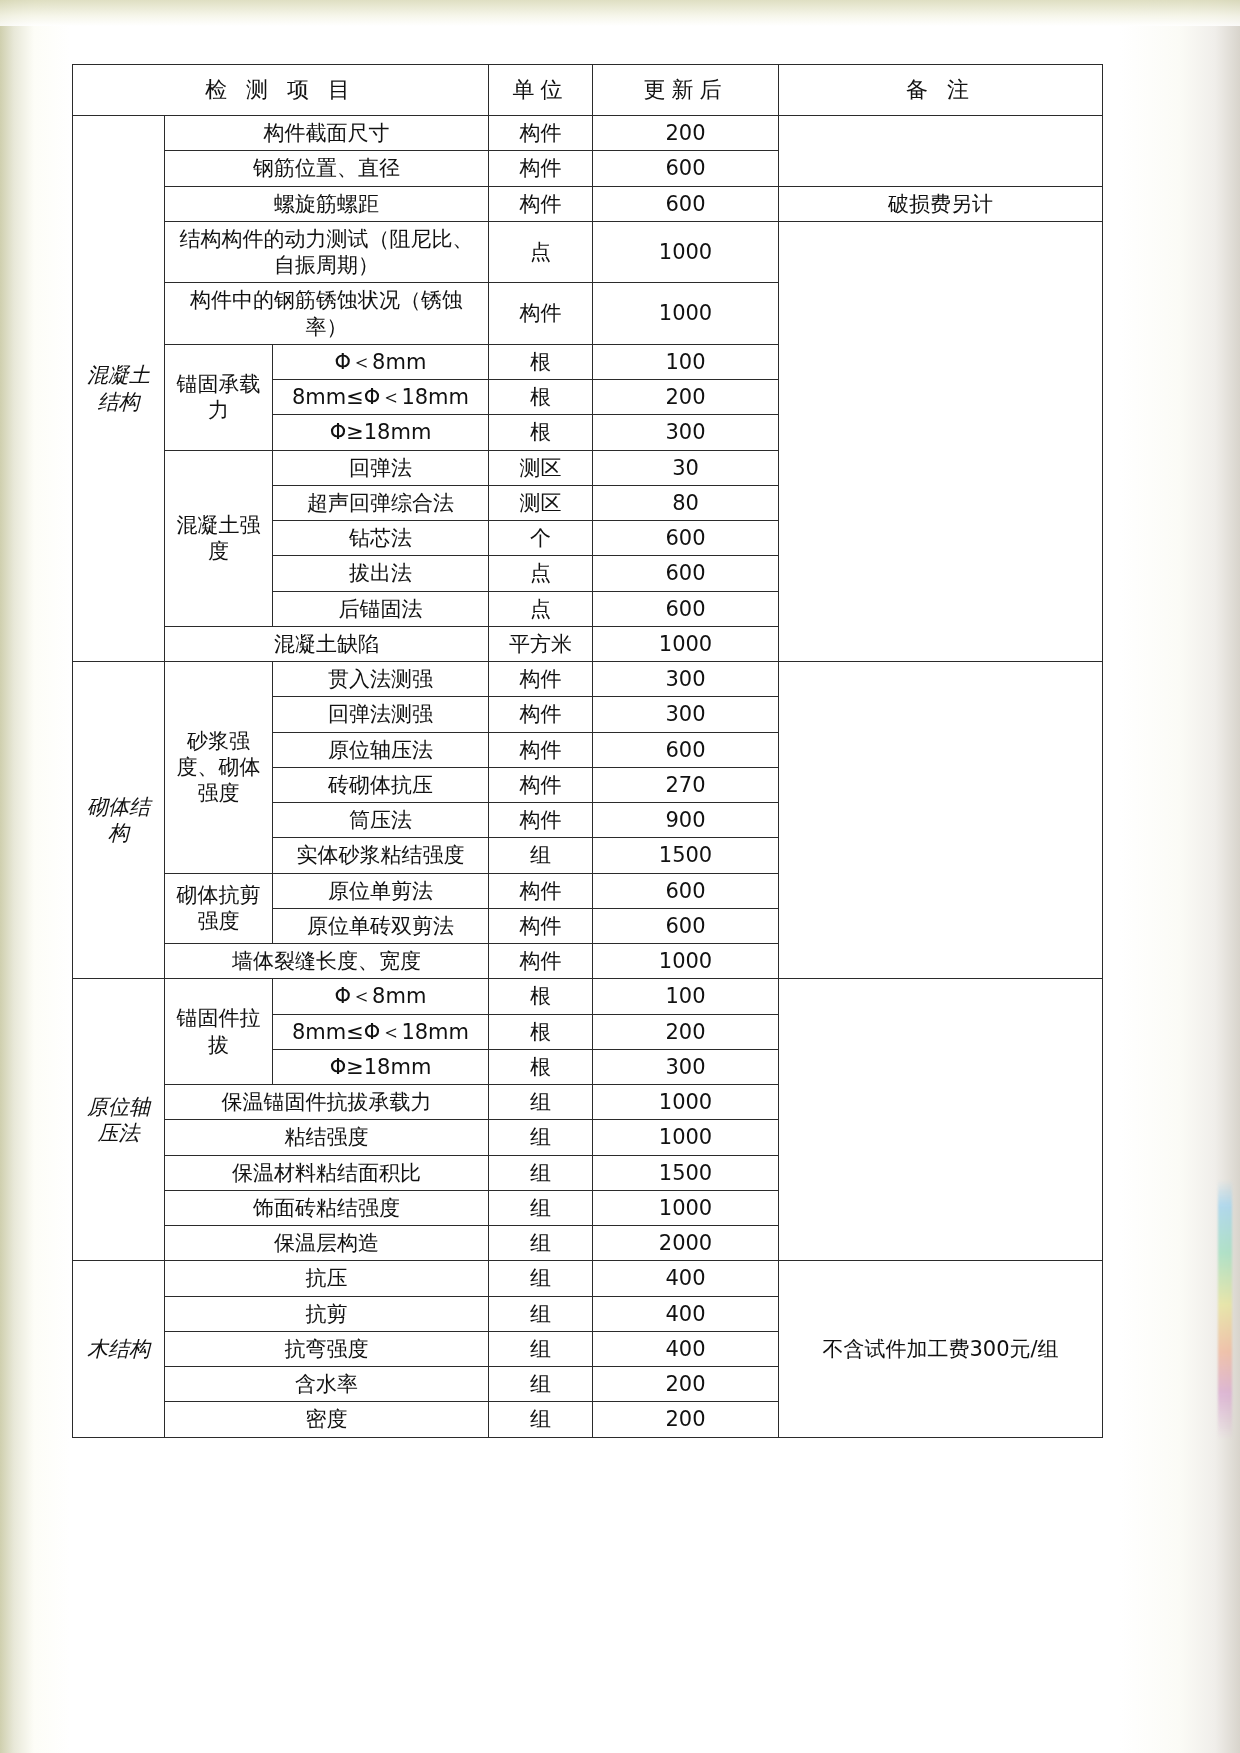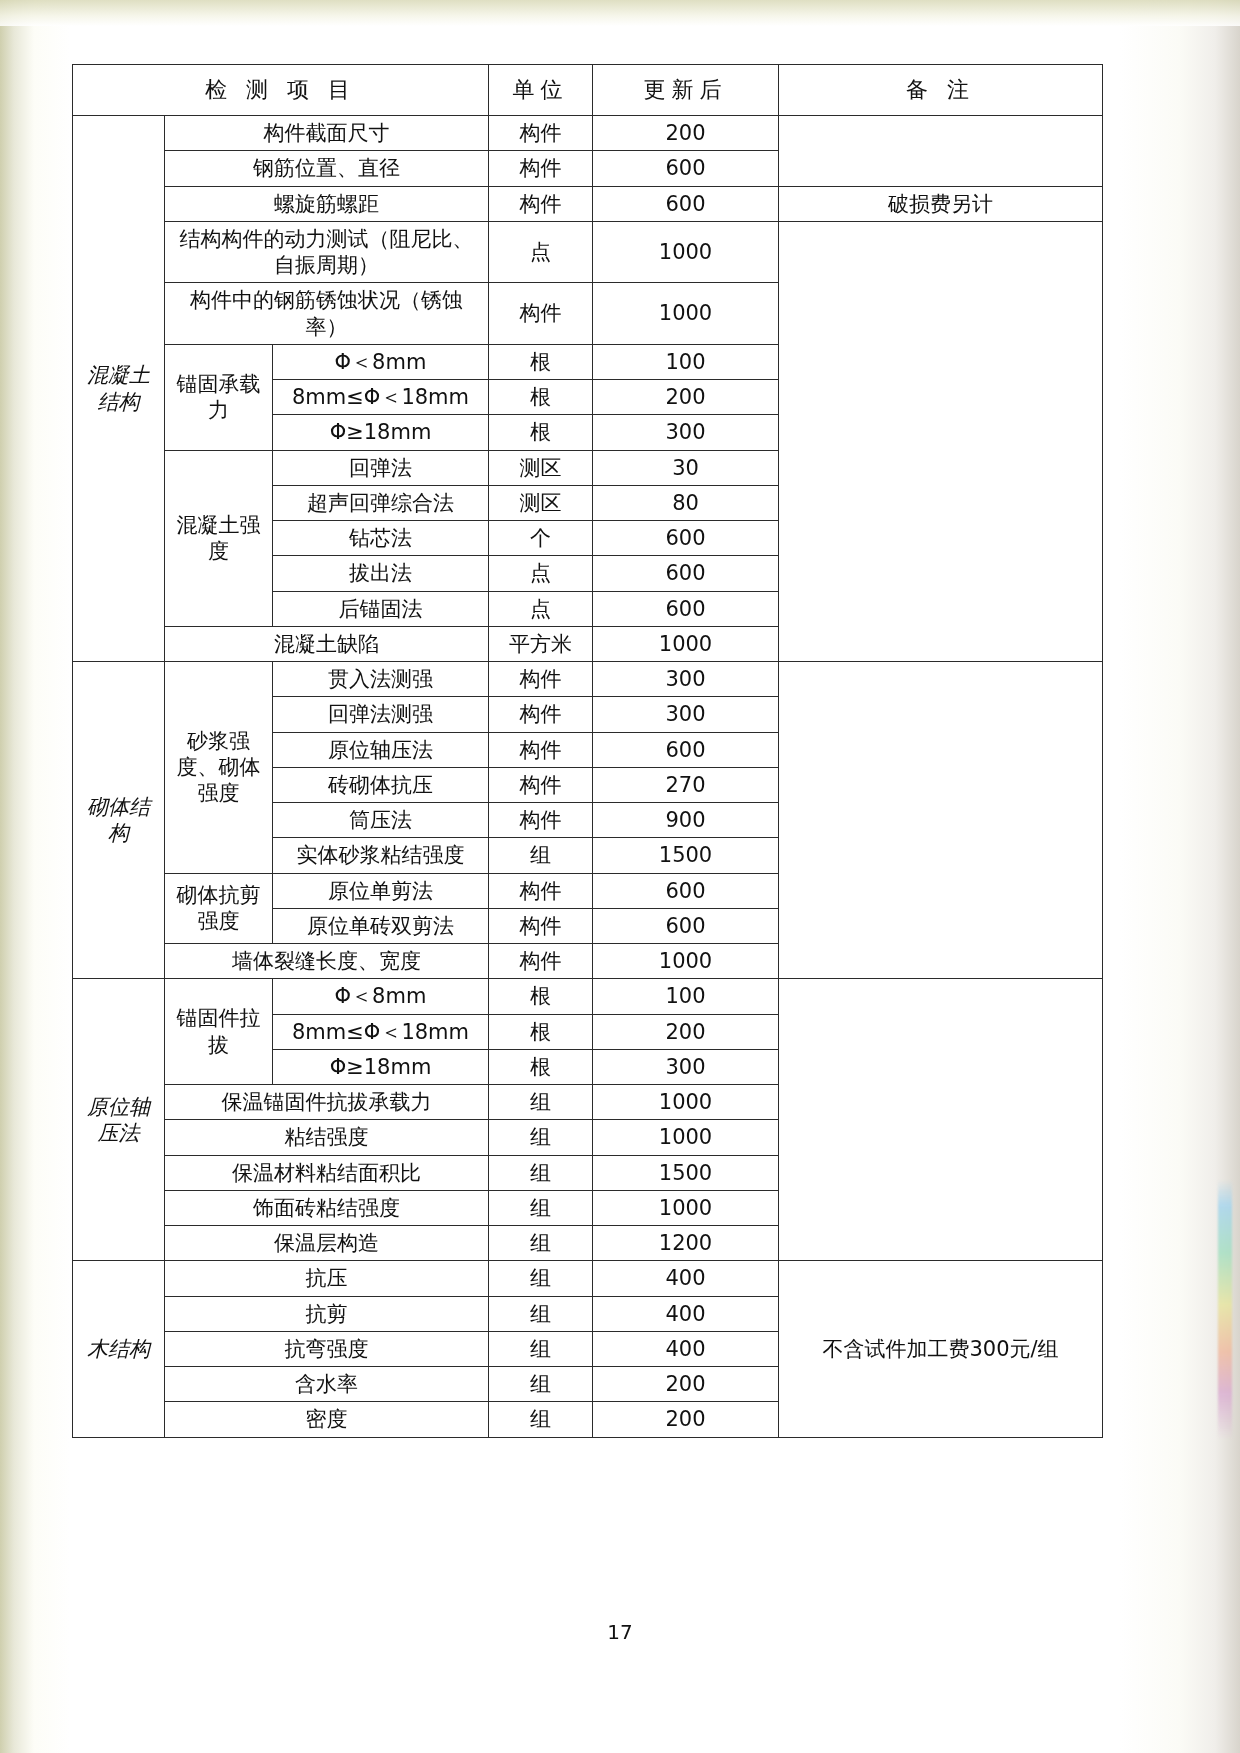--- a/index.html
+++ b/index.html
@@ -294,21 +294,21 @@
           <td>1500</td>
         </tr>
         <tr>
           <td colspan="2">饰面砖粘结强度</td>
           <td>组</td>
           <td>1000</td>
         </tr>
         <tr>
           <td colspan="2">保温层构造</td>
           <td>组</td>
-          <td>1200</td>
+          <td>2000</td>
         </tr>
 
         <tr>
           <td class="cat" rowspan="5">木结构</td>
           <td colspan="2">抗压</td>
           <td>组</td>
           <td>400</td>
           <td rowspan="5" class="note-left">不含试件加工费300元/组</td>
         </tr>
         <tr>
@@ -328,14 +328,13 @@
         </tr>
         <tr>
           <td colspan="2">密度</td>
           <td>组</td>
           <td>200</td>
         </tr>
       </tbody>
     </table>
   </div>
 
-  <div class="pagenum">17</div>
 </div>
 
 </body></html>

